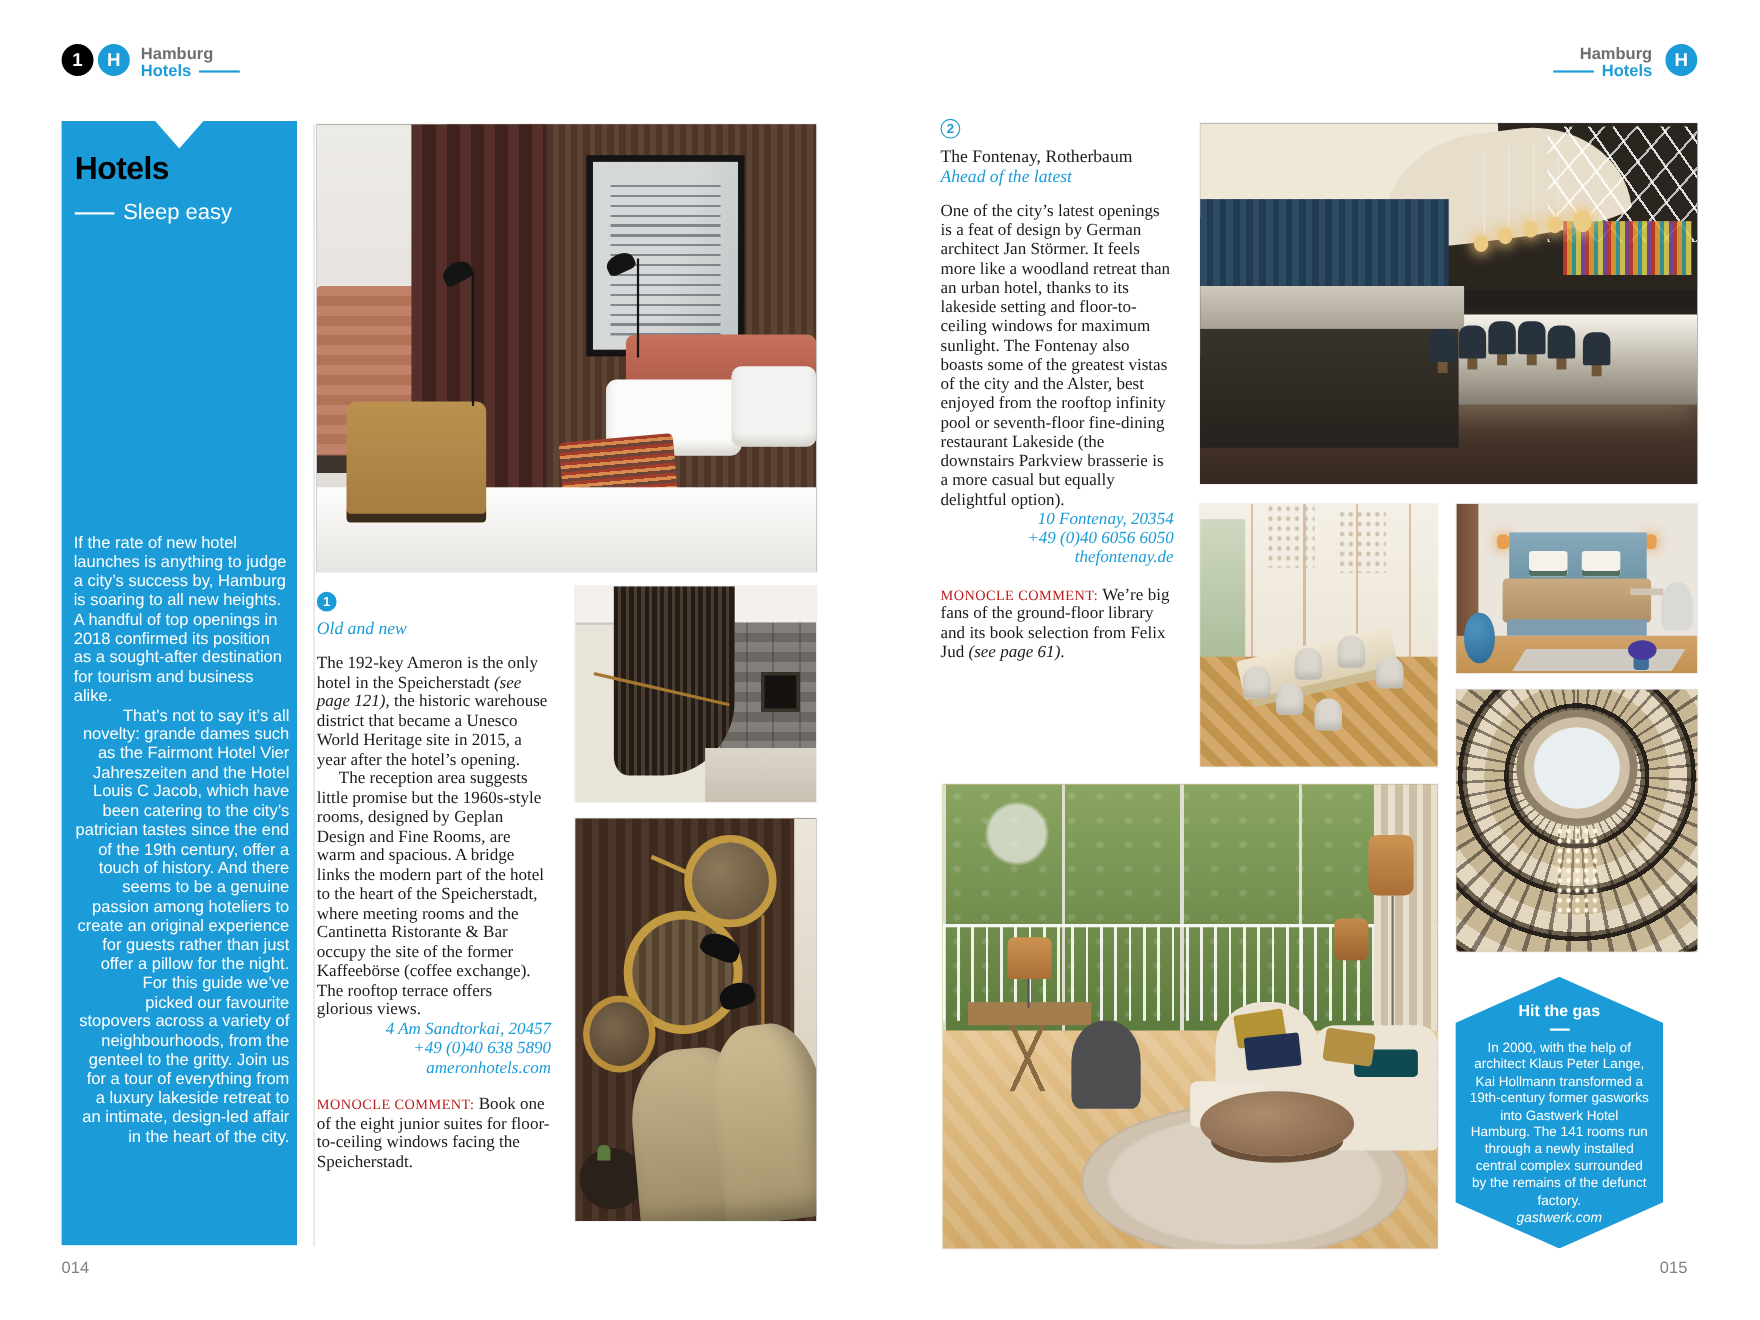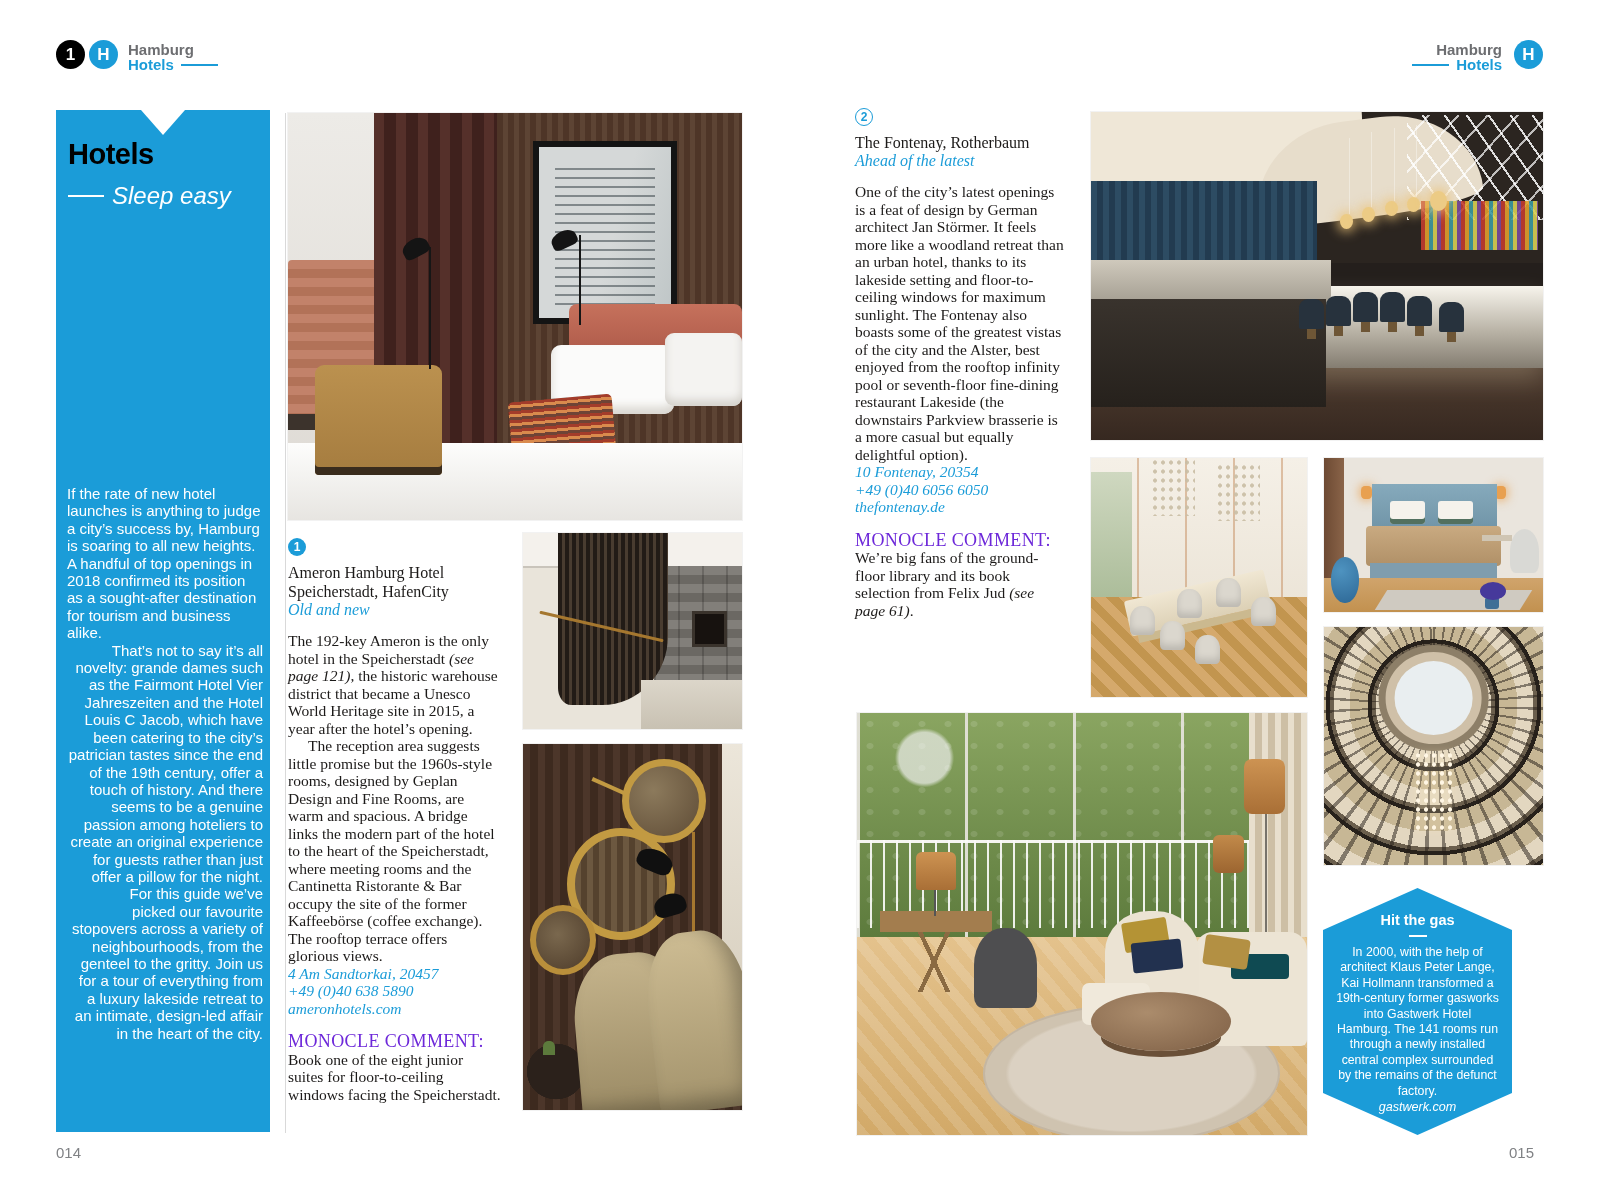--- a/index.html
+++ b/index.html
@@ -24,21 +24,21 @@
   #rh-right .rh-row{justify-content:flex-end;}
 
   
   .sidebar{position:absolute;left:56px;top:110px;width:214px;height:1022px;background:#1b9cd8;}
   .sidebar-notch{position:absolute;top:0;left:50%;transform:translateX(-50%);
                  width:0;height:0;border-left:22px solid transparent;border-right:22px solid transparent;
                  border-top:25px solid #ffffff;}
   .sidebar-title{position:absolute;left:12px;top:28px;font-size:29px;font-weight:700;color:#000;letter-spacing:-0.5px;}
   .sidebar-sub{position:absolute;left:12px;top:72px;display:flex;align-items:center;gap:8px;color:#fff;}
   .sidebar-sub .dash{width:36px;height:2px;background:#fff;}
-  .sidebar-sub .txt{font-size:24px;font-style:italic;}
+  .sidebar-sub .txt{font-size:20px;}
   .sidebar-copy{position:absolute;left:11px;width:196px;top:375px;color:#fff;font-size:15px;line-height:17.4px;}
   .sidebar-copy p{margin:0;}
   .sidebar-copy p + p{text-indent:20px;text-align:right;}
 
   .keyline{position:absolute;left:285px;top:113px;width:1px;height:1020px;background:#d9d9d9;}
 
   
   .entry{position:absolute;font-family:"Liberation Serif",serif;color:#1c1a19;}
   #entry-1{left:288px;top:538px;width:213px;}
   #entry-2{left:855px;top:108px;width:212px;}
@@ -46,23 +46,23 @@
              display:flex;align-items:center;justify-content:center;
              font-family:"Liberation Sans",sans-serif;font-size:12px;font-weight:700;}
   .num-filled{background:#1b9cd8;color:#fff;}
   .num-outline{background:#fff;color:#1b9cd8;border:1.5px solid #1b9cd8;box-sizing:border-box;}
   .entry-name{font-size:16px;line-height:19px;}
   .entry-tagline{font-size:16px;line-height:18px;font-style:italic;color:#1b9cd8;}
   .entry-body{margin-top:13px;font-size:15.5px;line-height:17.5px;}
   .entry-body p{margin:0;}
   .entry-body p + p{text-indent:20px;}
   .entry-body i{font-style:italic;}
-  .entry-address{font-size:15.5px;line-height:17.5px;font-style:italic;color:#1b9cd8;}
+  .entry-address{font-size:15.5px;line-height:17.5px;font-style:italic;color:#1b9cd8;text-align:right;}
   .entry-comment{margin-top:16px;font-size:15.5px;line-height:17.5px;}
-  .comment-label{color:#6d28d9;font-size:18px;letter-spacing:0.4px;}
+  .comment-label{color:#b91c1c;font-size:13px;letter-spacing:0.4px;}
 
   
   .folio{position:absolute;top:1144px;font-size:15px;color:#808285;}
   #folio-left{left:56px;}
   #folio-right{right:66px;text-align:right;}
 
   
   .sidebox{position:absolute;left:1323px;top:888px;width:189px;height:247px;background:#1b9cd8;
            clip-path:polygon(50% 0,100% 17%,100% 83%,50% 100%,0 83%,0 17%);
            color:#fff;text-align:center;box-sizing:border-box;padding:24px 13px 0 13px;}
@@ -432,21 +432,20 @@
       <div class="l-pg2"></div>
     <div class="l-arm1"></div>
       <div class="l-pgold"></div>
       <div class="l-pnavy"></div>
     <div class="l-ott"></div>
       <div class="l-table"></div>
   </div>
 
   <div class="entry" id="entry-1">
     <div class="entry-num num-filled">1</div>
-    <div class="entry-name">Ameron Hamburg Hotel Speicherstadt, HafenCity</div>
     <div class="entry-tagline">Old and new</div>
     <div class="entry-body">
       <p>The 192-key Ameron is the only hotel in the Speicherstadt <i>(see page 121)</i>, the historic warehouse district that became a Unesco World Heritage site in 2015, a year after the hotel’s opening.</p>
       <p>The reception area suggests little promise but the 1960s-style rooms, designed by Geplan Design and Fine Rooms, are warm and spacious. A bridge links the modern part of the hotel to the heart of the Speicherstadt, where meeting rooms and the Cantinetta Ristorante &amp; Bar occupy the site of the former Kaffeebörse (coffee exchange). The rooftop terrace offers glorious views.</p>
     </div>
     <div class="entry-address">
       <div>4 Am Sandtorkai, 20457</div>
       <div>+49 (0)40 638 5890</div>
       <div>ameronhotels.com</div>
     </div>

